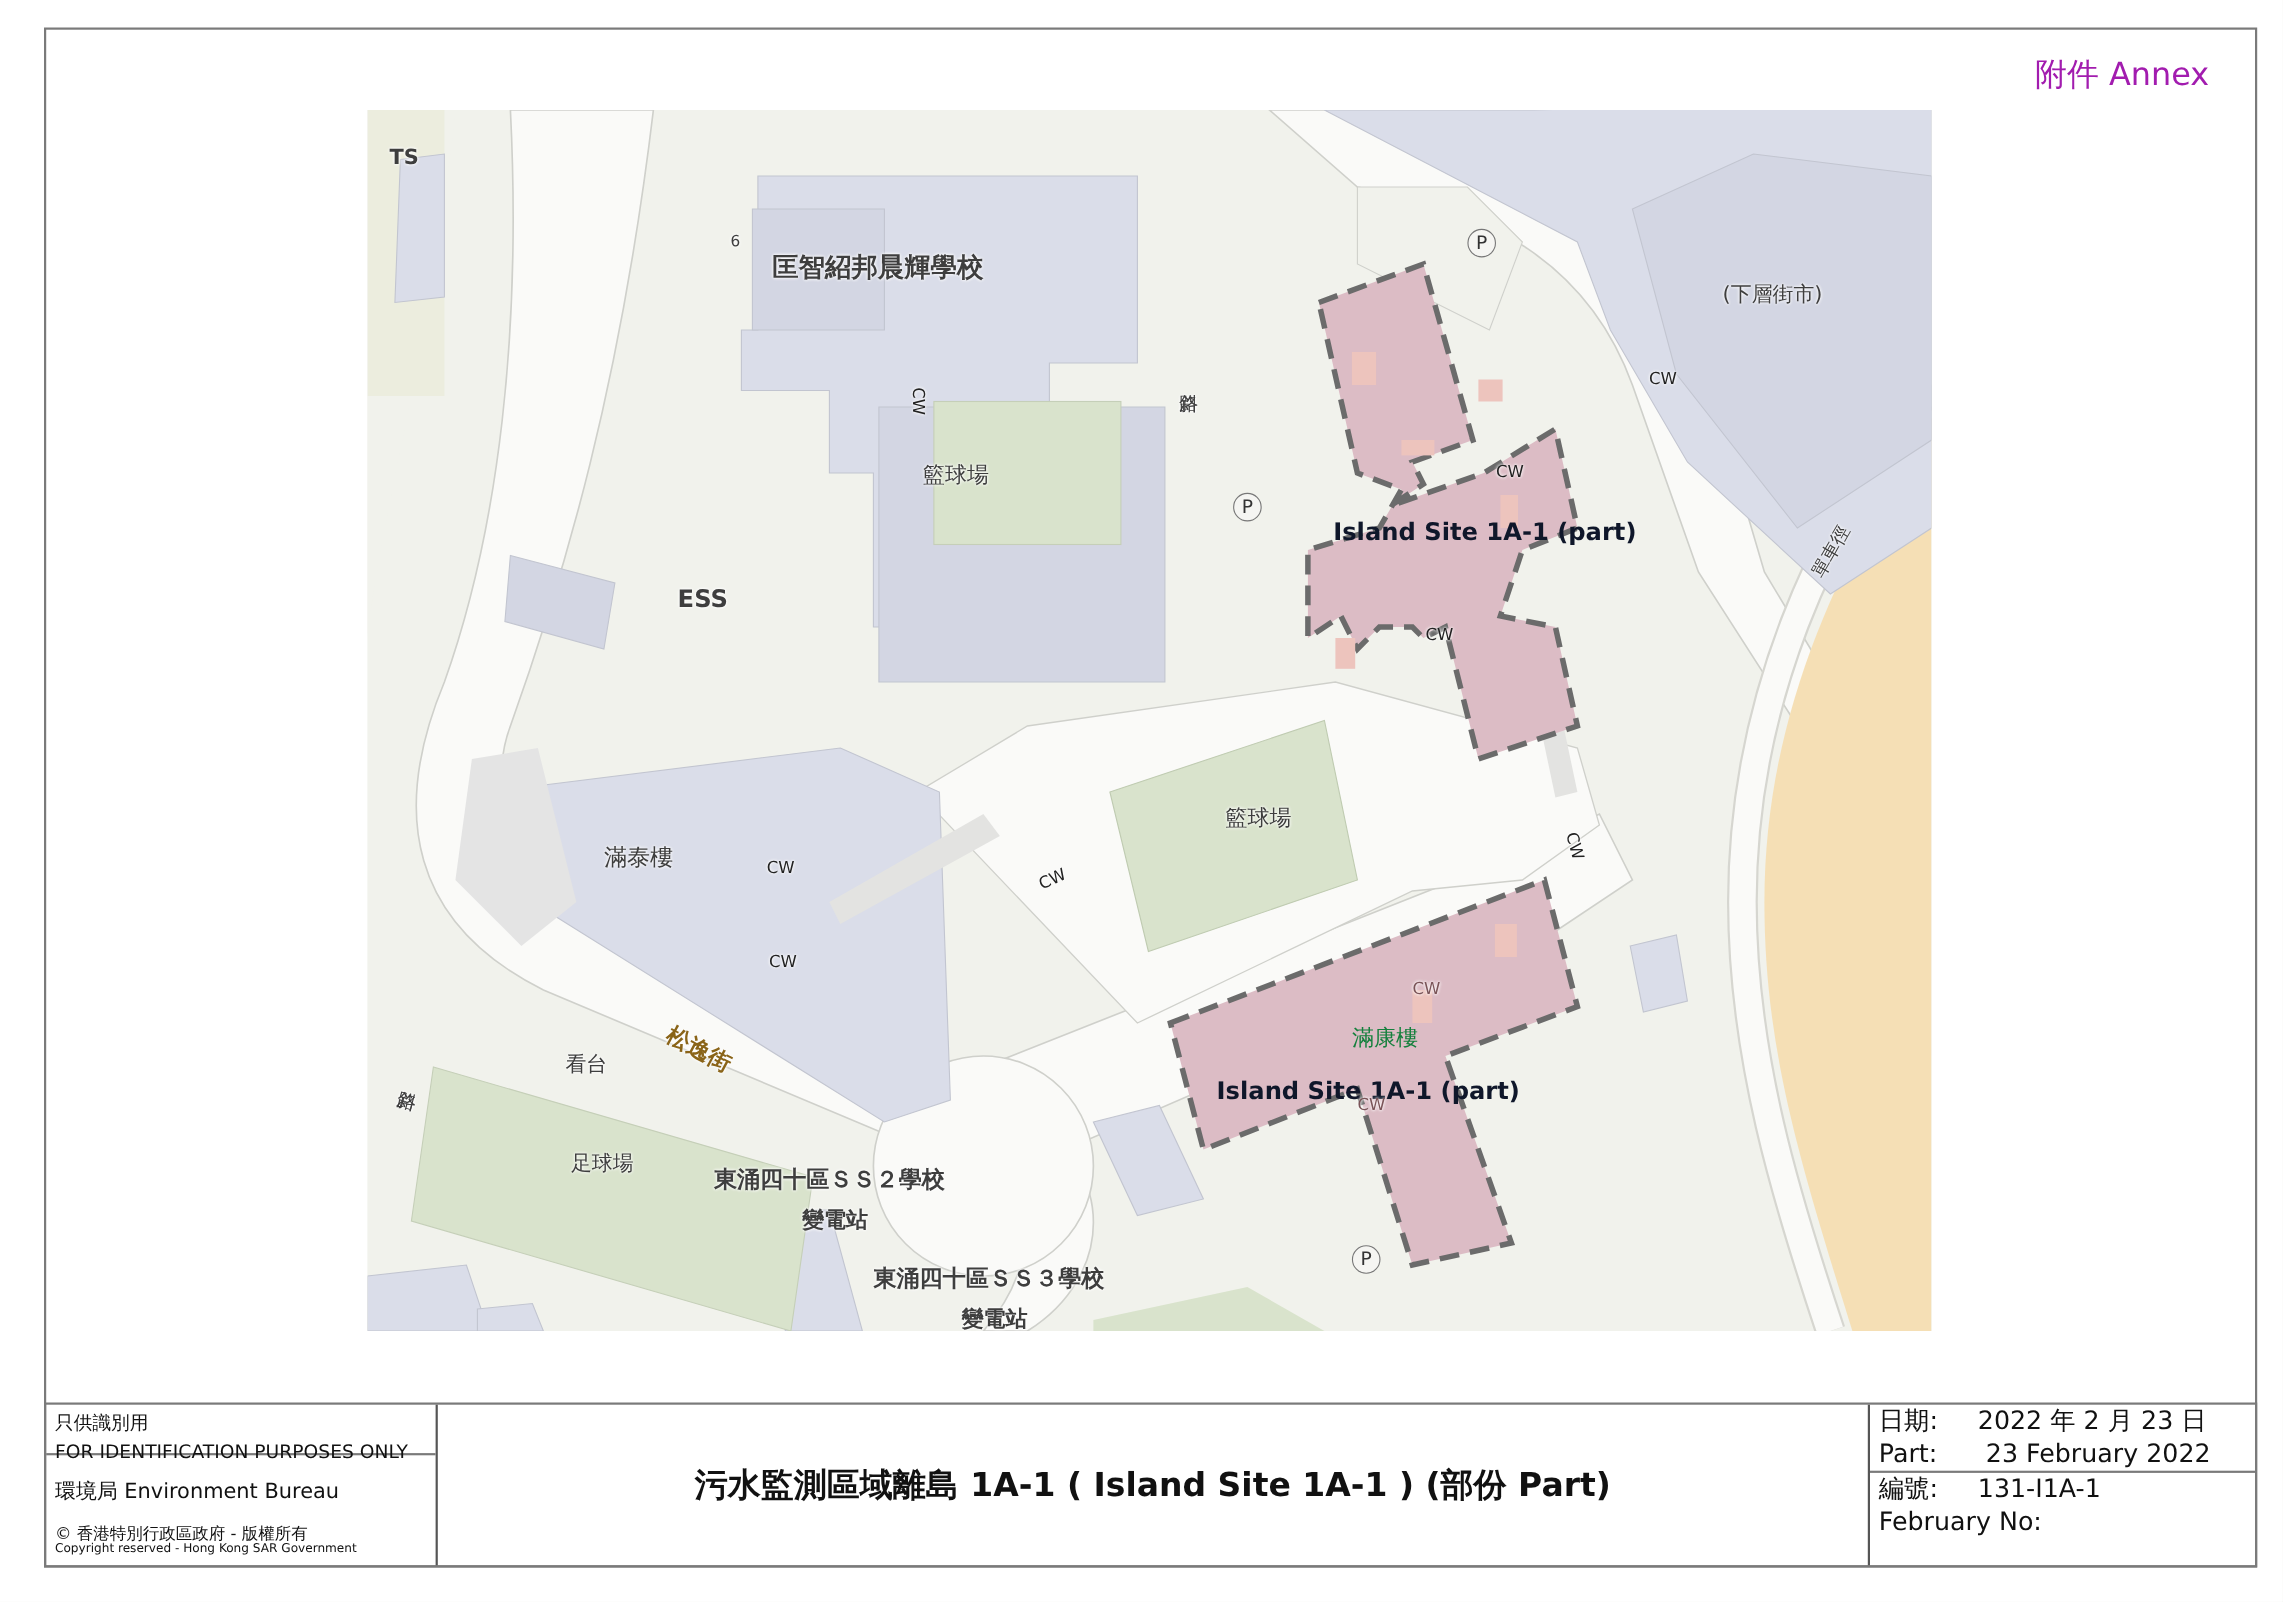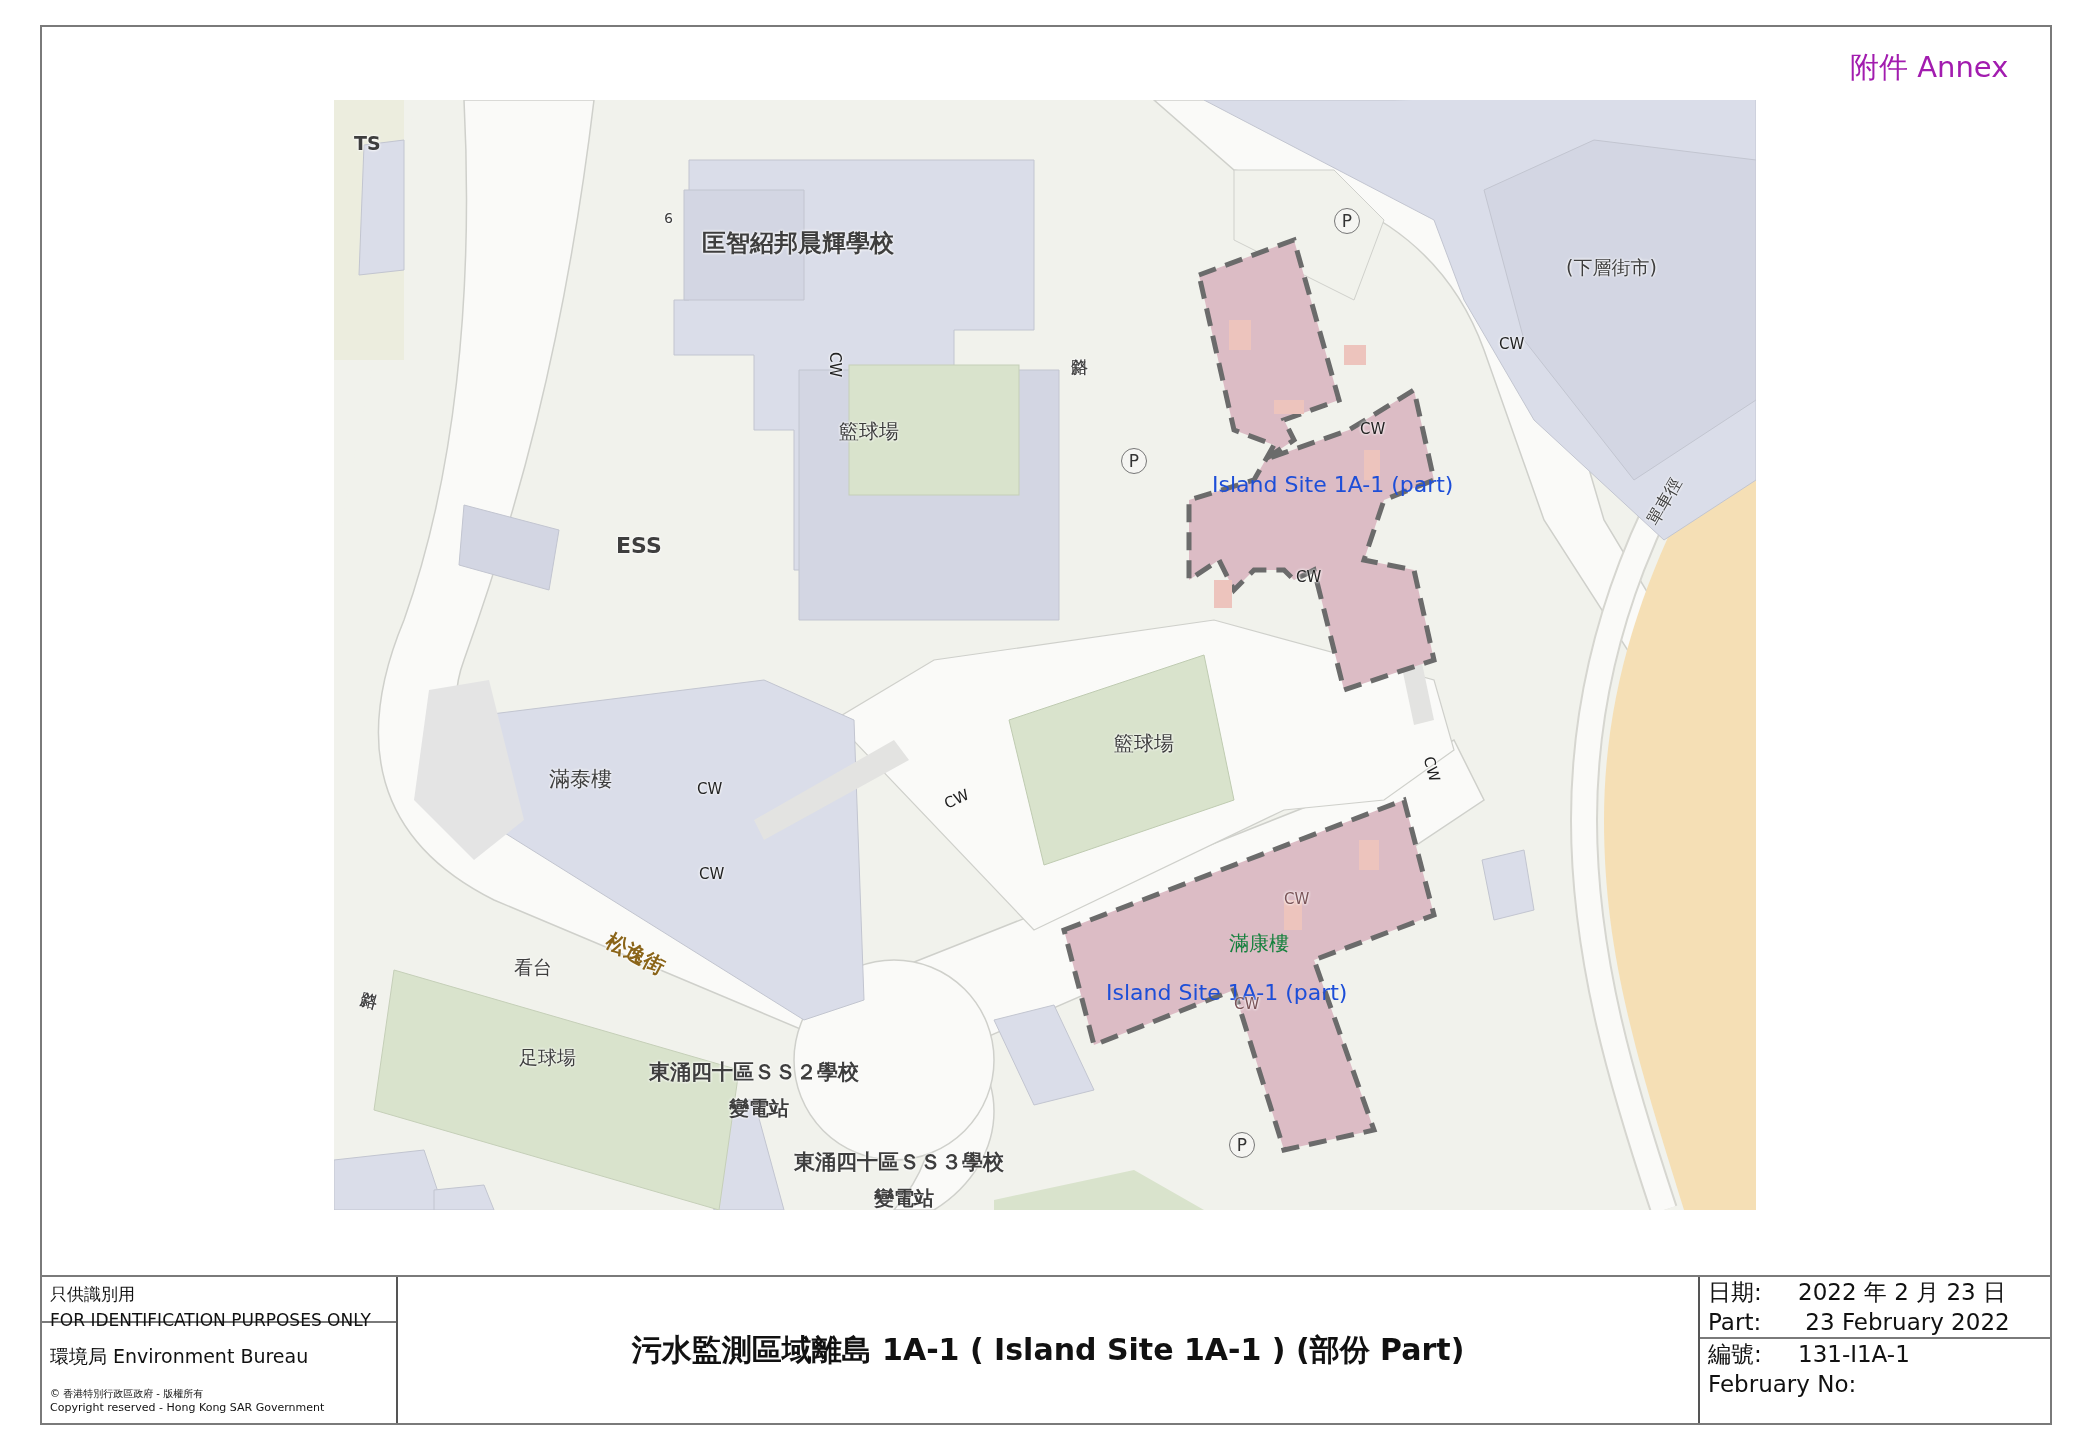--- a/index.html
+++ b/index.html
@@ -4,30 +4,30 @@
 <style>
   html, body { margin:0; padding:0; background:#ffffff; }
   body { width:2075px; height:1456px; position:relative; overflow:hidden; font-family:"DejaVu Sans", sans-serif; }
   .frame { position:absolute; left:40px; top:25px; width:2012px; height:1400px; border:2px solid #7a7a7a; box-sizing:border-box; }
   .annex { position:absolute; left:1850px; top:48px; font-size:29px; color:#a21caf; font-family:"DejaVu Sans", sans-serif; }
   .map { position:absolute; left:334px; top:100px; width:1422px; height:1110px; overflow:hidden; background:#f1f2ec; }
   .map svg { position:absolute; left:0; top:0; }
   .lbl { position:absolute; font-family:"DejaVu Sans", sans-serif; color:#3e3e3e; white-space:nowrap; text-shadow:0 0 3px #fff, 0 0 3px #fff; }
   .lbl.bold { font-weight:bold; }
   .lbl.road { color:#8a6418; font-weight:bold; }
-  .lbl.site { color:#1d4ed8; font-weight:normal; font-size:22px; text-shadow:none; }
+  .lbl.site { color:#0f172a; font-weight:bold; font-size:22px; text-shadow:none; }
   .lbl.cw { font-size:15px; color:#222; }
   .lbl.p { width:24px; height:24px; border:1px solid #777; border-radius:50%; font-size:17px; text-align:center; line-height:24px; background:#f5f5f2; color:#333; text-shadow:none; }
   .tbl { position:absolute; left:40px; top:1275px; width:2012px; height:150px; box-sizing:border-box; border:2px solid #7a7a7a; }
   .cell { position:absolute; box-sizing:border-box; font-family:"DejaVu Sans", sans-serif; color:#111; }
   .c-left { left:0; top:0; width:356px; height:146px; border-right:2px solid #555; }
   .c-left .top { position:absolute; left:0; top:0; width:354px; height:46px; border-bottom:2px solid #7a7a7a; padding:4px 8px; box-sizing:border-box; font-size:17px; line-height:26px; }
   .c-left .bot { position:absolute; left:0; top:62px; width:354px; height:84px; padding:4px 8px; box-sizing:border-box; }
   .c-left .bot .eb { font-size:19px; line-height:26px; }
-  .c-left .bot .cp1 { font-size:10px; margin-top:18px; line-height:14px; }
+  .c-left .bot .cp1 { font-size:15px; margin-top:18px; line-height:14px; }
   .c-left .bot .cp2 { font-size:11px; line-height:14px; }
   .c-mid { left:356px; top:0; width:1300px; height:146px; display:flex; align-items:center; justify-content:center; font-size:30px; font-weight:bold; }
   .c-right { left:1656px; top:0; width:352px; height:146px; border-left:2px solid #555; }
   .c-right .top { position:absolute; left:0; top:0; width:350px; height:62px; border-bottom:2px solid #7a7a7a; padding:0 8px; box-sizing:border-box; font-size:23px; line-height:30px; }
   .c-right .bot { position:absolute; left:0; top:62px; width:350px; height:84px; padding:0 8px; box-sizing:border-box; font-size:23px; line-height:30px; }
   .k { display:inline-block; width:90px; }
 </style>
 </head>
 <body>
 

